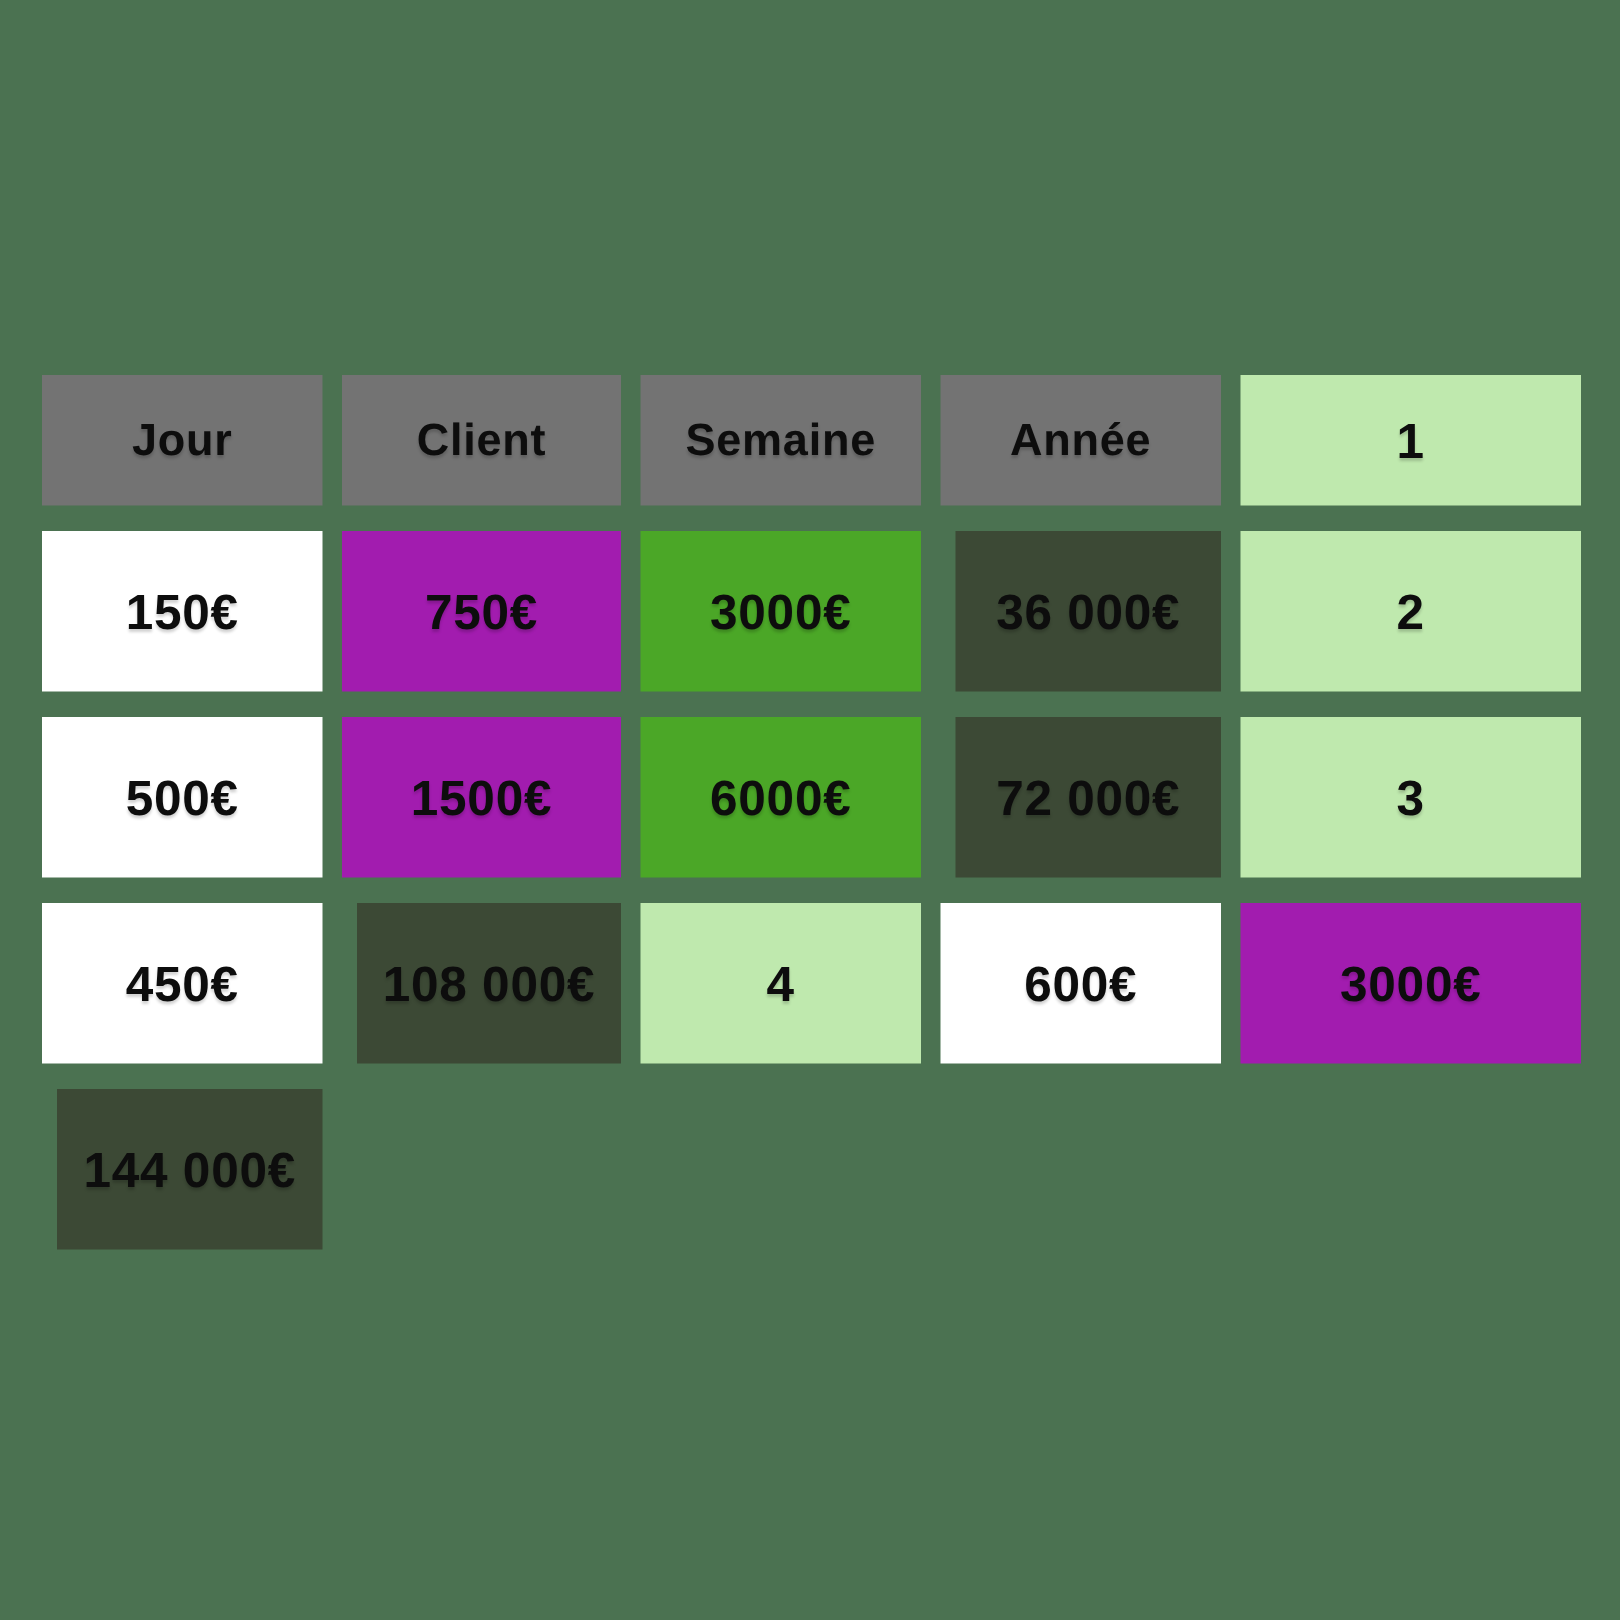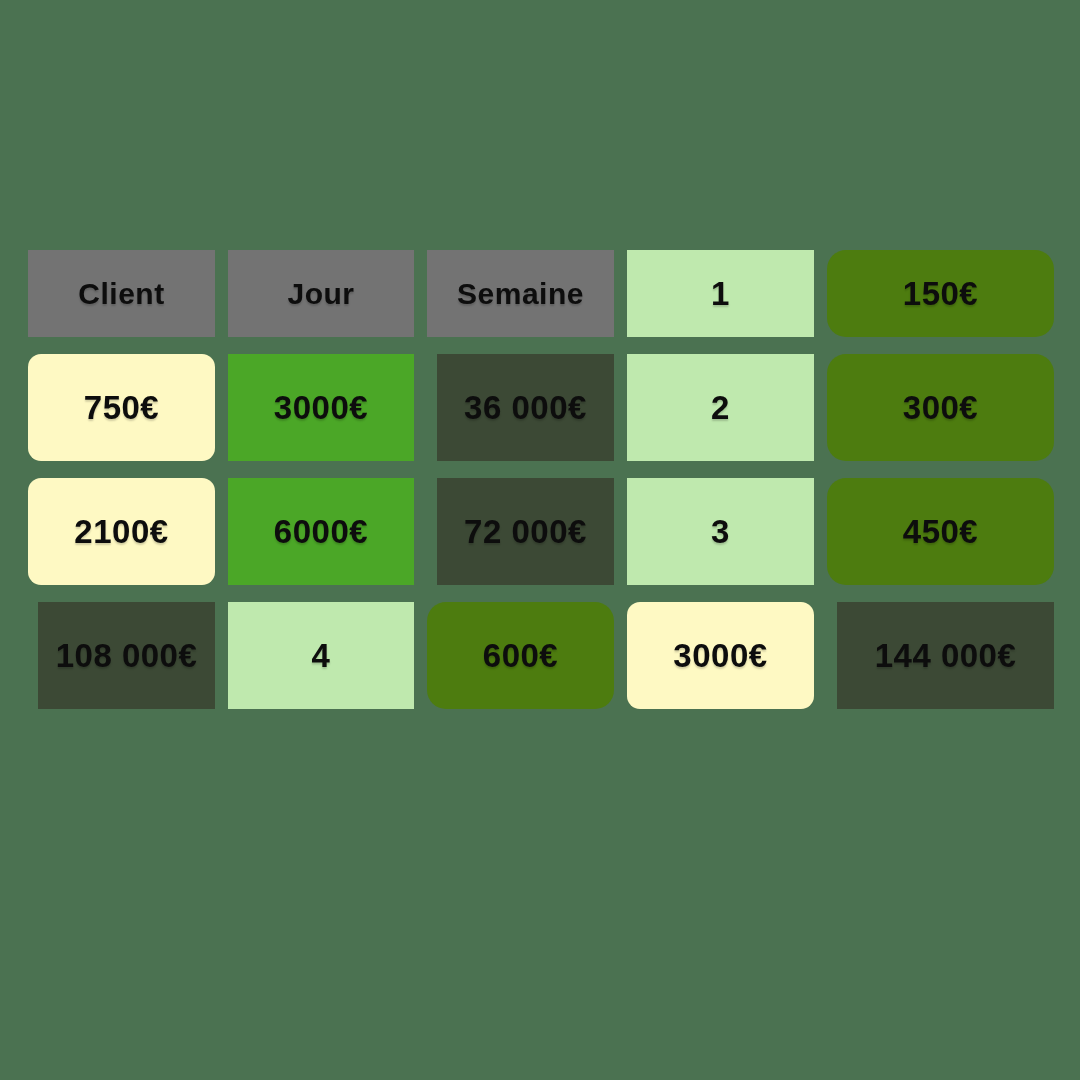--- a/index.html
+++ b/index.html
@@ -35,43 +35,44 @@
     white-space: nowrap;
   }
   .header-cell {
     background: #737373;
     font-size: 30px;
   }
   .data-cell {
     font-size: 33px;
   }
   .col-client  { background: #bfe9ae; }
-  .col-jour    { background: #4d7c0f; border-radius: 19px; }
-  .col-semaine { background: #fef9c3; border-radius: 13px; }
+  .col-jour    { background: #ffffff; }
+  .col-semaine { background: #a21caf; }
   .col-mois    { background: #4ba727; }
   .col-annee   { background: #3c4935; margin-left: 10px; }
 </style>
 </head>
 <body>
 
 <div class="table-grid">
 
+  <div class="cell header-cell">Jour</div>
   <div class="cell header-cell">Client</div>
-  <div class="cell header-cell">Jour</div>
   <div class="cell header-cell">Semaine</div>
+  <div class="cell header-cell">Année</div>
 
   <div class="cell data-cell col-client">1</div>
   <div class="cell data-cell col-jour">150€</div>
   <div class="cell data-cell col-semaine">750€</div>
   <div class="cell data-cell col-mois">3000€</div>
   <div class="cell data-cell col-annee">36 000€</div>
 
   <div class="cell data-cell col-client">2</div>
-  <div class="cell data-cell col-jour">300€</div>
-  <div class="cell data-cell col-semaine">2100€</div>
+  <div class="cell data-cell col-jour">500€</div>
+  <div class="cell data-cell col-semaine">1500€</div>
   <div class="cell data-cell col-mois">6000€</div>
   <div class="cell data-cell col-annee">72 000€</div>
 
   <div class="cell data-cell col-client">3</div>
   <div class="cell data-cell col-jour">450€</div>
   <div class="cell data-cell col-annee">108 000€</div>
 
   <div class="cell data-cell col-client">4</div>
   <div class="cell data-cell col-jour">600€</div>
   <div class="cell data-cell col-semaine">3000€</div>

